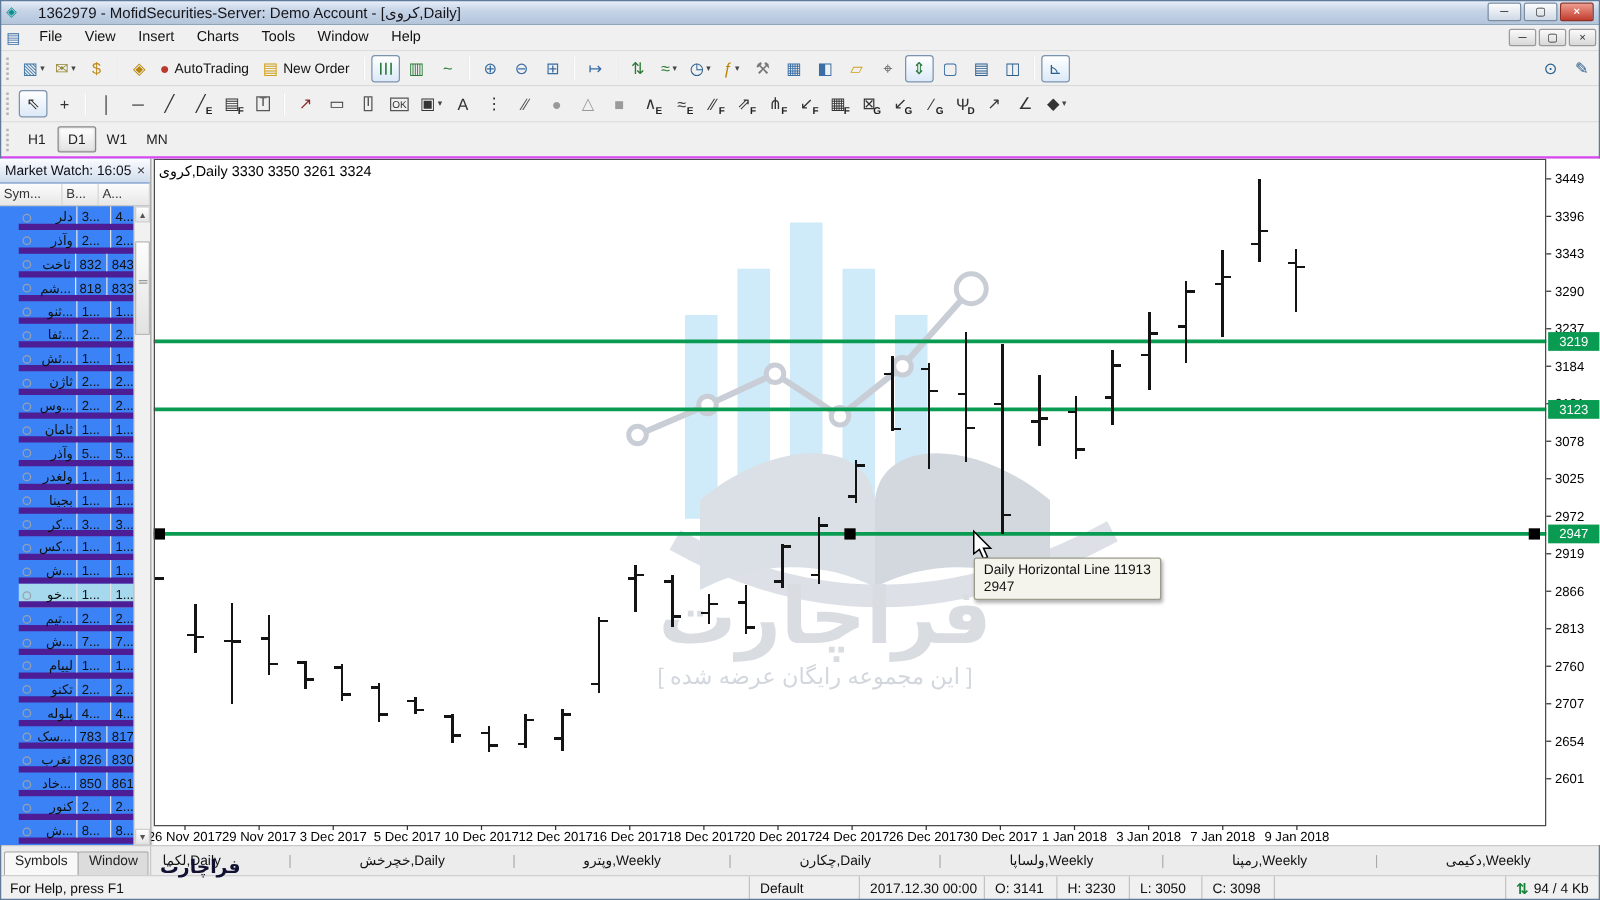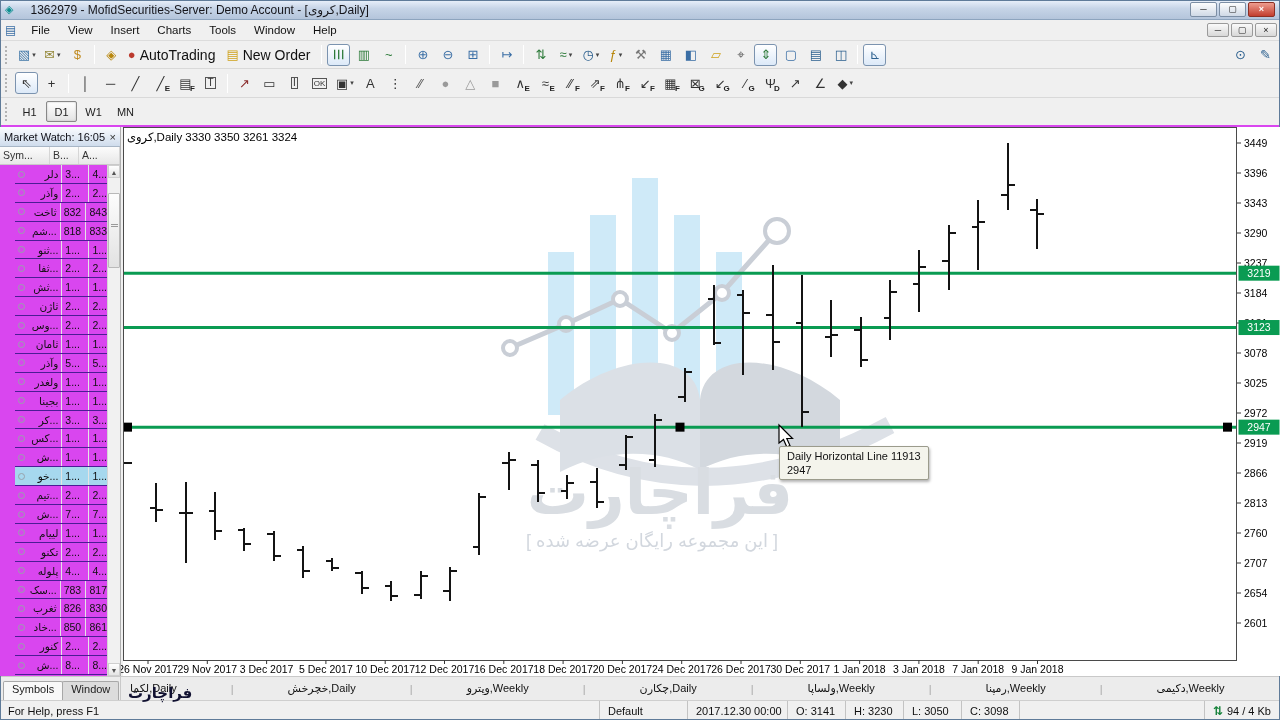--- a/index.html
+++ b/index.html
@@ -27,45 +27,45 @@
 
   
   .toolbar{background:#f0f0f0;display:flex;align-items:center;padding:0 2px;border-bottom:1px solid #d9d9d9;}
   #toolbar1{height:28px;} #toolbar2{height:29px;} #tfbar{height:29px;border-bottom:2px solid #d946ef;text-align:right;}
   .grip{width:4px;height:18px;border-left:2px dotted #b3b3b3;margin:0 5px 0 3px;}
   .tbtn{min-width:23px;height:22px;display:inline-flex;align-items:center;justify-content:center;
     font-size:13px;border:1px solid transparent;border-radius:3px;position:relative;padding:0 2px;margin:0 1px;}
   .tbtn.pressed{border-color:#7b93af;background:linear-gradient(#ffffff,#dce9f8);}
   .tbtn .sub{position:absolute;right:1px;bottom:0;font-size:8px;font-weight:bold;color:#222;}
   .tbtn .dd{font-size:7px;color:#444;margin-left:2px;}
-  .tbtn .tlabel{font-size:14px;color:#111;margin:0 3px 0 4px;}
+  .tbtn .tlabel{font-size:11px;color:#111;margin:0 3px 0 4px;}
   .tsep{width:1px;height:19px;background:#c4c4c4;border-right:1px solid #fff;margin:0 4px;}
   .spacer{flex:1;}
   .rot90{display:inline-block;transform:rotate(90deg);}
   .boxed{border:1px solid #555;font-size:10px;line-height:10px;padding:0 1px;}
   .tiny{font-size:8px;border:1px solid #555;padding:0 1px;}
   .tfbtn{width:31px;height:21px;font-size:11px;display:inline-flex;align-items:center;justify-content:center;
     border:1px solid transparent;border-radius:2px;color:#222;margin-right:1px;}
   .tfbtn.pressed{border-color:#888;background:linear-gradient(#fff,#e3e3e3);box-shadow:inset 0 0 2px #bbb;}
 
   
   .main{position:relative;height:549px;background:#f0f0f0;}
   #chart-svg{position:absolute;left:0;top:0;width:1280px;height:549px;}
   svg text{font-family:"Liberation Sans","DejaVu Sans",sans-serif;}
 
   
-  .mw{position:absolute;left:0;top:0;width:121px;height:100%;background:#d946ef;border-right:1px solid #b0b0b0;}
+  .mw{position:absolute;left:0;top:0;width:121px;height:100%;background:#3b82f6;border-right:1px solid #b0b0b0;}
   .mw-header{height:20px;background:linear-gradient(#fafcff,#cfdcec);border-bottom:1px solid #a8b6c6;
     display:flex;align-items:center;font-size:11px;padding:0 4px;color:#101018;}
   .mw-close{margin-left:auto;font-size:11px;color:#333;line-height:10px;}
   .mw-cols{height:18px;display:flex;border-bottom:1px solid #c9c9c9;
     background:linear-gradient(#fcfcfc,#e7e7e7);font-size:10.5px;color:#333;}
   .mw-col{line-height:17px;padding-left:3px;border-right:1px solid #d6d6d6;}
   .mw-rows{position:absolute;top:38px;bottom:0;left:0;right:13px;overflow:hidden;font-size:10.5px;color:#101010;}
-  .mw-row{height:18.9px;display:flex;border-bottom:1px solid #4c1d95;position:relative;margin-left:15px;}
+  .mw-row{height:18.9px;display:flex;border-bottom:5px solid #4c1d95;position:relative;margin-left:15px;}
   .mw-row.sel{background:#a6d8ee;}
   .mw-row .sicon{position:absolute;left:3px;top:5.5px;width:7px;height:7px;border:1.5px solid #98a2ac;border-radius:50%;}
   .cell-name{width:50px;padding:0 3px 0 12px;text-align:right;direction:rtl;border-right:1px solid #e4e4e4;line-height:18px;}
   .cell-bid{width:29px;padding-left:3px;border-right:1px solid #e4e4e4;line-height:18px;}
   .cell-ask{flex:1;padding-left:3px;line-height:18px;}
   .mw-sb{position:absolute;right:0;top:38px;bottom:0;width:13px;background:#f1f1f1;border-left:1px solid #d5d5d5;}
   .sb-arrow{height:13px;font-size:7px;text-align:center;line-height:13px;color:#555;border:1px solid #cfcfcf;background:linear-gradient(#fff,#e4e4e4);}
   .sb-arrow.down{position:absolute;bottom:0;left:0;right:0;}
   .sb-thumb{position:absolute;left:0;right:0;top:28px;height:75px;border:1px solid #b9b9b9;background:linear-gradient(#fdfdfd,#e2e2e2);border-radius:1px;}
   .sb-grip{margin:30px auto 0;width:7px;border-top:1px solid #9a9a9a;border-bottom:1px solid #9a9a9a;height:3px;}

